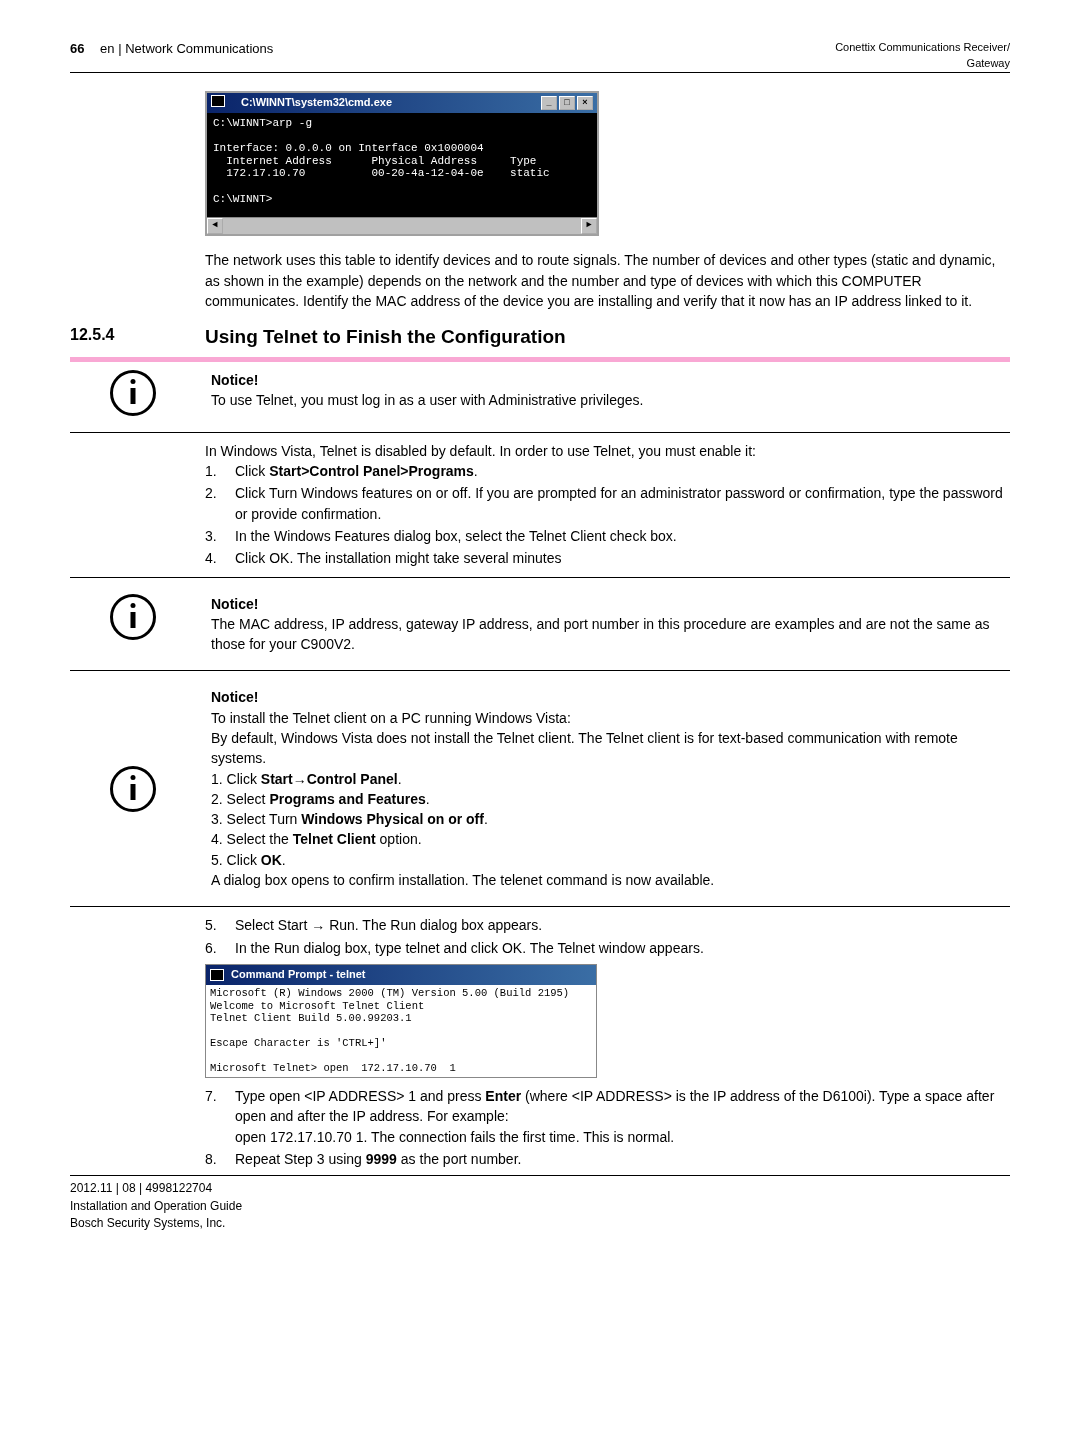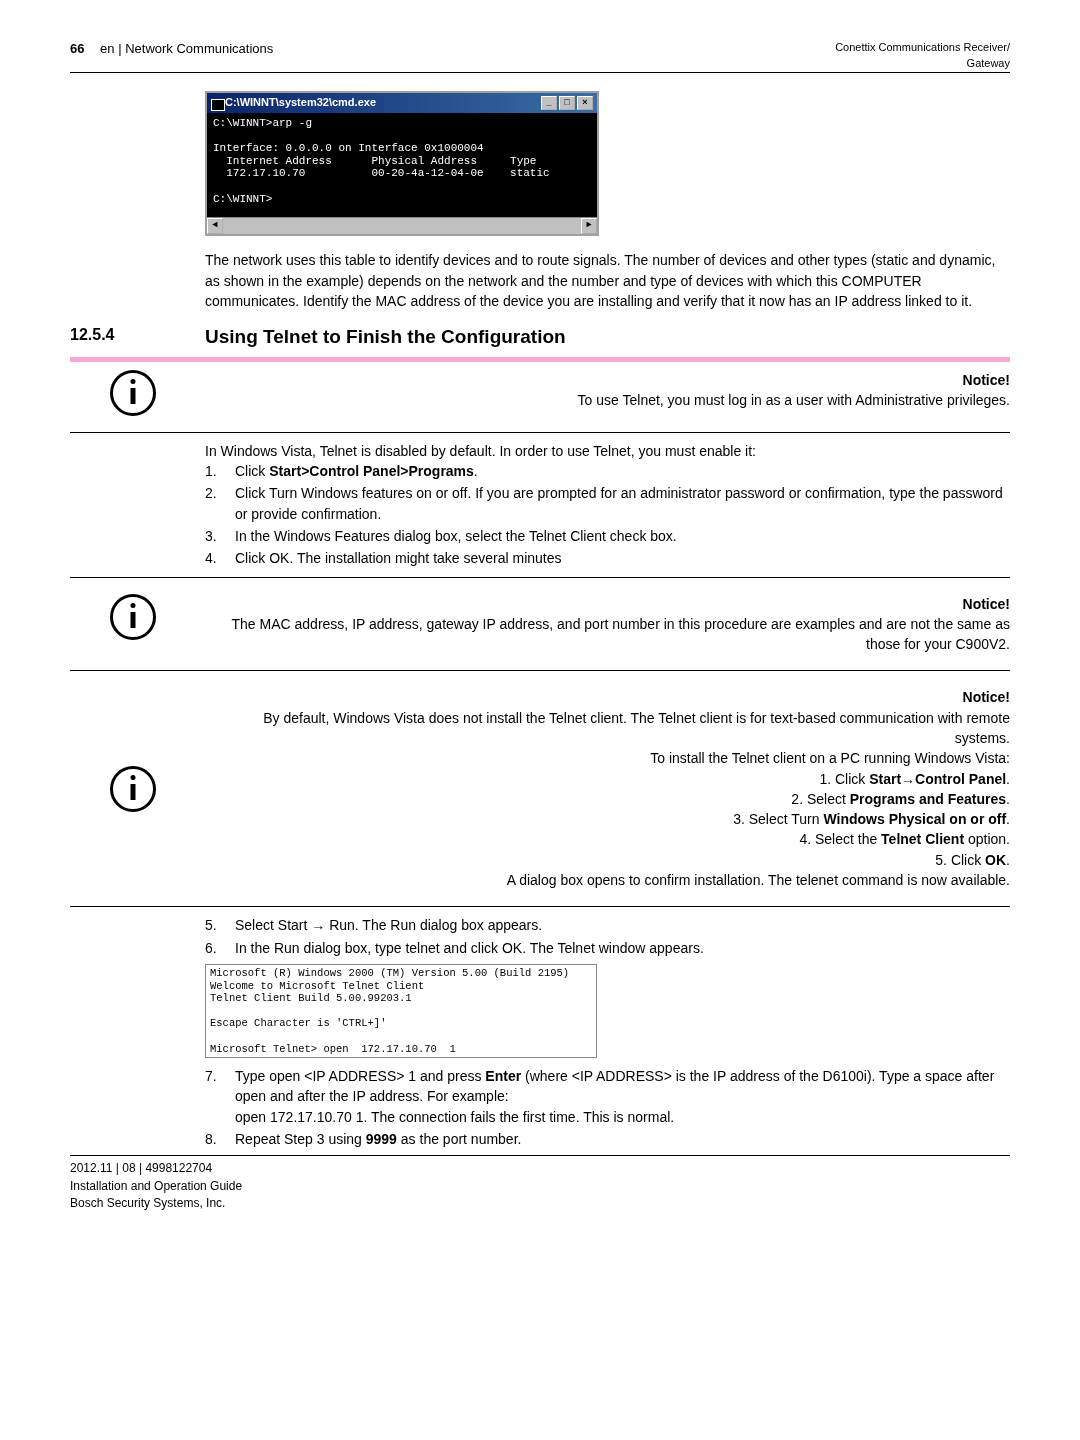--- a/index.html
+++ b/index.html
@@ -120,21 +120,21 @@
     width:5px;height:5px;background:#000;border-radius:50%;
   }
   .info-icon::after{
     content:"";
     position:absolute;
     top:15px; left:50%;
     transform:translateX(-50%);
     width:5px;height:16px;background:#000;
   }
   .info-icon.mid { align-self:center; }
-  .notice-content { flex:1;text-align:right; }
+  .notice-content { flex:1; }
   .notice-title { font-weight: bold; }
   .step-line { display:flex; margin-bottom:2px; }
   .step-line .sn { width: 30px; }
   .step-line .sc { flex:1; }
   .telnet-window {
     width: 390px;
     background: #fff;
     color: #000;
     font-family: "Courier New", monospace;
     font-size: 10.5px;
@@ -178,21 +178,21 @@
       <span>en | Network Communications</span>
     </div>
     <div class="top-right">
       <div>Conettix Communications Receiver/</div>
       <div>Gateway</div>
     </div>
   </div>
 
   <div class="cmd-window">
     <div class="cmd-title">
-      <span style="display:flex;align-items:flex-end;gap:0;">
+      <span style="display:flex;align-items:flex-start;gap:16px;">
         <span style="width:12px;height:10px;background:#000;border:1px solid #fff;display:inline-block;"></span>
         <span>C:\WINNT\system32\cmd.exe</span>
       </span>
       <span class="winbtns">
         <span class="winbtn">_</span>
         <span class="winbtn">□</span>
         <span class="winbtn">×</span>
       </span>
     </div>
     <div class="cmd-body">C:\WINNT&gt;arp -g
@@ -251,22 +251,22 @@
       <div class="notice-title">Notice!</div>
       <div>The MAC address, IP address, gateway IP address, and port number in this procedure are examples and are not the same as those for your C900V2.</div>
     </div>
   </div>
   <hr class="sep">
 
   <div class="notice-block">
     <div class="info-icon mid"></div>
     <div class="notice-content">
       <div class="notice-title">Notice!</div>
+      <div>To install the Telnet client on a PC running Windows Vista:</div>
       <div>By default, Windows Vista does not install the Telnet client. The Telnet client is for text-based communication with remote systems.</div>
-      <div>To install the Telnet client on a PC running Windows Vista:</div>
       <div><span>1. Click </span><span class="bold">Start→Control Panel</span><span>.</span></div>
       <div><span>2. Select </span><span class="bold">Programs and Features</span><span>.</span></div>
       <div><span>3. Select Turn </span><span class="bold">Windows Physical on or off</span><span>.</span></div>
       <div><span>4. Select the </span><span class="bold">Telnet Client</span><span> option.</span></div>
       <div><span>5. Click </span><span class="bold">OK</span><span>.</span></div>
       <div>A dialog box opens to confirm installation. The telenet command is now available.</div>
     </div>
   </div>
   <hr class="sep">
 
@@ -275,20 +275,24 @@
         <div class="sn">5.</div>
         <div class="sc">Select Start → Run. The Run dialog box appears.</div>
       </div>
     <div class="step-line">
         <div class="sn">6.</div>
         <div class="sc">In the Run dialog box, type telnet and click OK. The Telnet window appears.</div>
       </div>
   </div>
 
   <div class="telnet-window">
+    <div class="telnet-title">
+      <span style="width:12px;height:10px;background:#000;border:1px solid #fff;display:inline-block;margin-right:4px;vertical-align:middle;"></span>
+      <span>Command Prompt - telnet</span>
+    </div>
     <div class="telnet-body">Microsoft (R) Windows 2000 (TM) Version 5.00 (Build 2195)
 Welcome to Microsoft Telnet Client
 Telnet Client Build 5.00.99203.1
 
 Escape Character is 'CTRL+]'
 
 Microsoft Telnet&gt; open  172.17.10.70  1</div>
   </div>
 
   <div class="indent-text">

